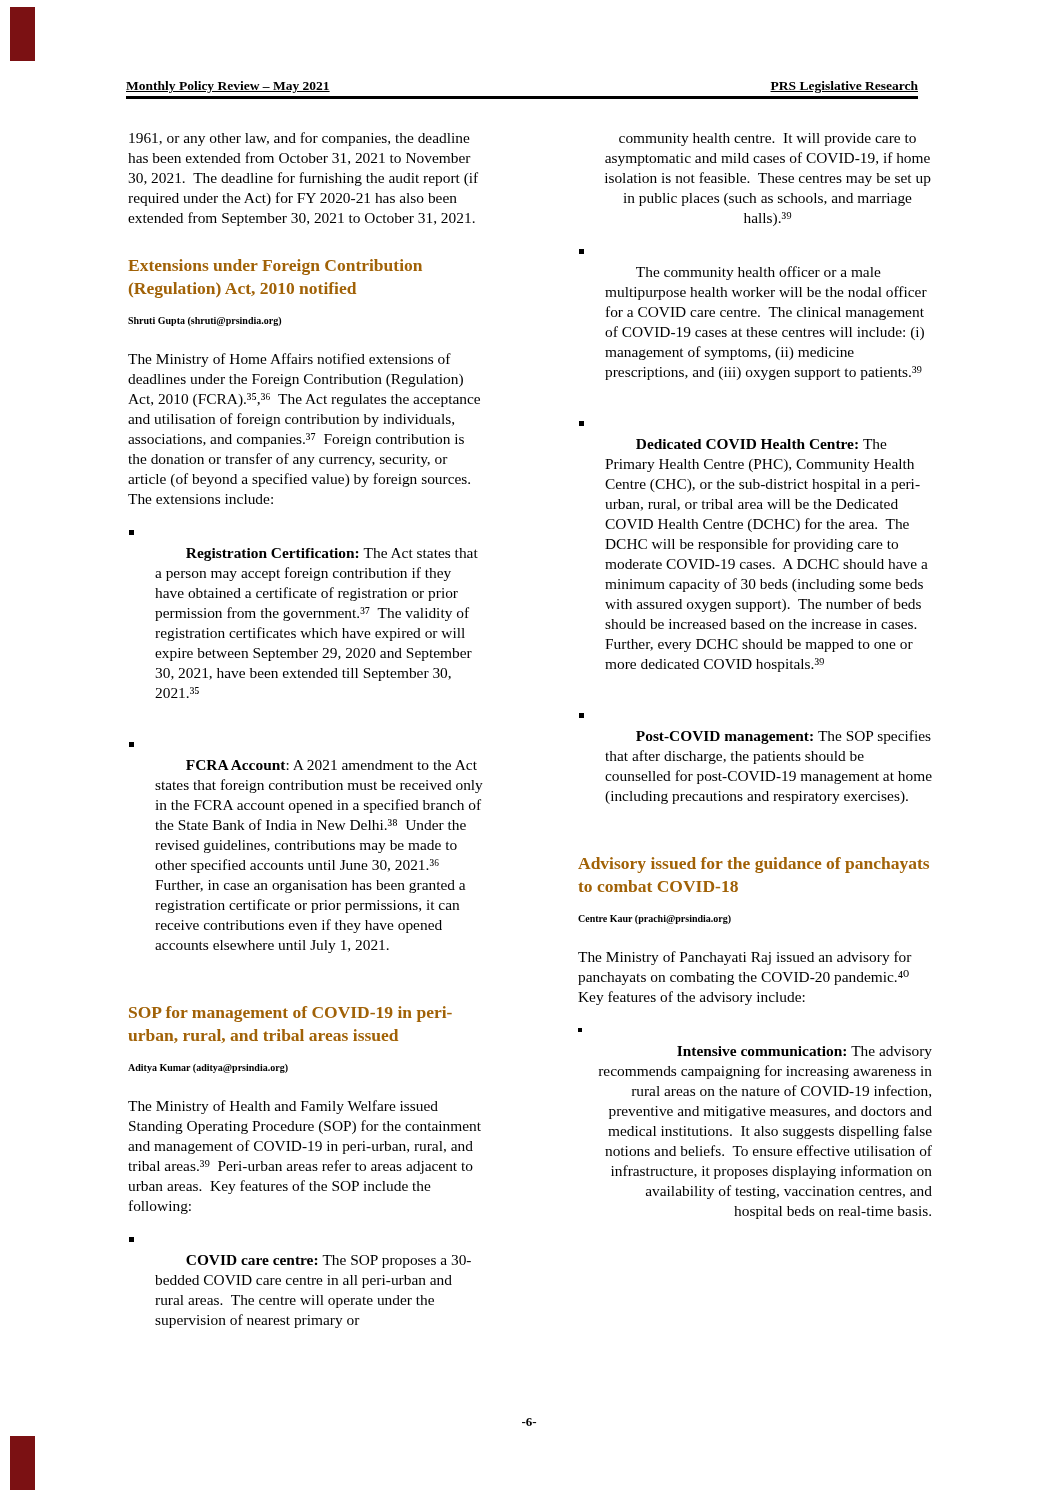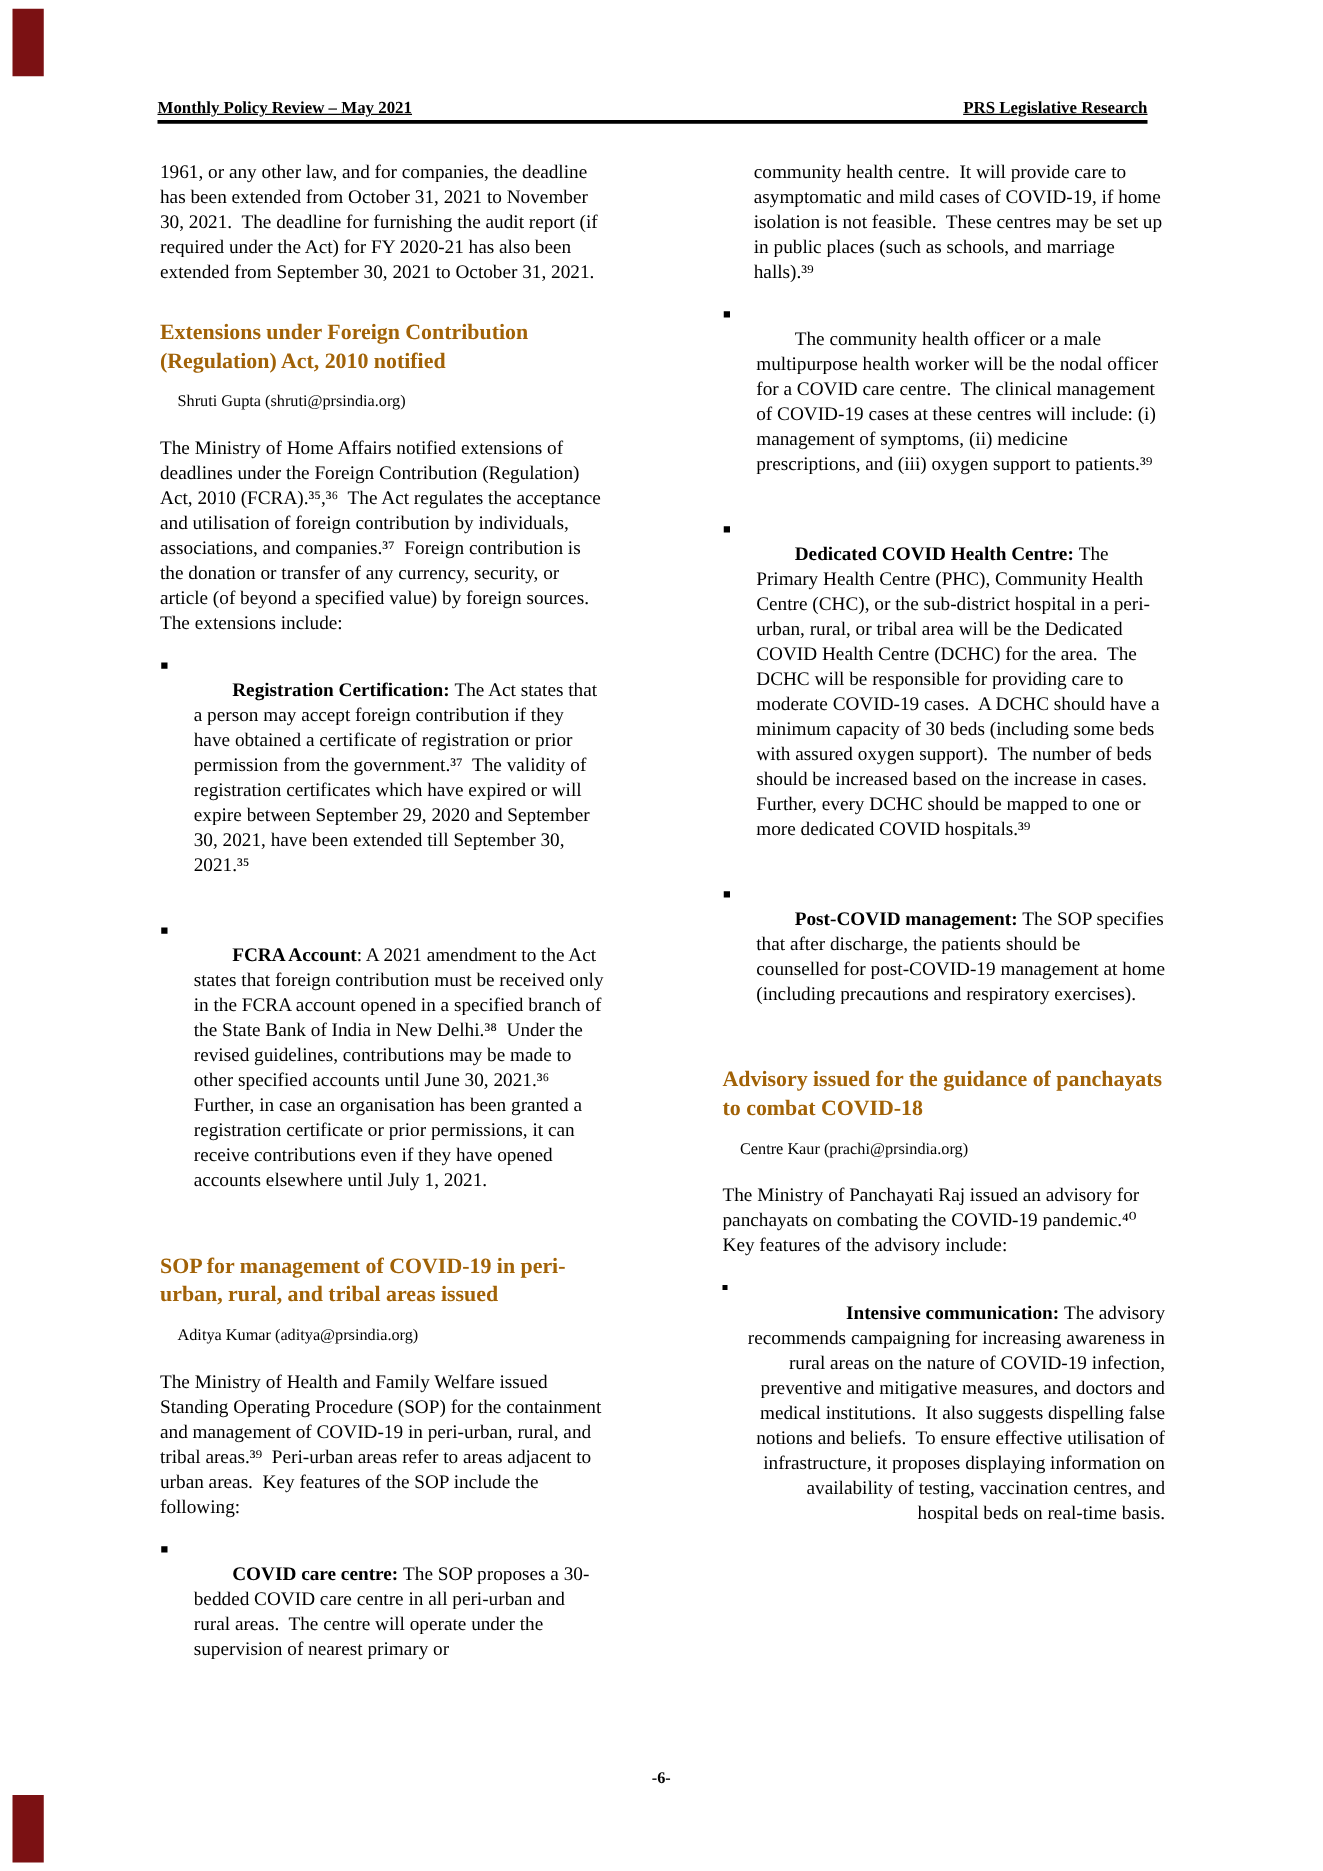--- a/index.html
+++ b/index.html
@@ -22,27 +22,27 @@
 
   .col { position:absolute; top:128px; font-size:15.4px; line-height:20px; }
   .col-left  { left:128px; width:356px; }
   .col-right { left:578px; width:354px; }
 
   .para { margin:0; white-space:pre-wrap; }
   .section-heading {
     color:#a16207; font-weight:bold; font-size:17.5px; line-height:23px;
     margin:26px 0 12px 0;
   }
-  .author { font-weight:normal; font-size:13px; line-height:17px; margin:0 0 20px 14px; }
+  .author { font-weight:bold; font-size:10px; line-height:17px; margin:0 0 20px 0; }
   .bullets { margin-top:14px; }
   .bullet { position:relative; padding-left:27px; margin-bottom:12px; white-space:pre-wrap; }
   .bullet .marker { position:absolute; left:1px; top:7px; width:5px; height:5px; background:#000; }
   .bullets-tight .bullet { padding-left:18px;text-align:right; }
   .bullets-tight .bullet .marker { width:4px; height:4px; left:0; }
-  .continuation { padding-left:25px; }
+  .continuation { padding-left:25px;text-align:center; }
   .b { font-weight:bold; }
   .footer {
     position:absolute; left:0; top:1414px; width:100%;
     text-align:center; font-size:13px; font-weight:bold;
   }
 </style>
 </head>
 <body>
 
 <div class="page">
@@ -92,21 +92,21 @@
       <div class="bullet">
         <span class="marker"></span><span class="b">Dedicated COVID Health Centre: </span><span>The Primary Health Centre (PHC), Community Health Centre (CHC), or the sub-district hospital in a peri-urban, rural, or tribal area will be the Dedicated COVID Health Centre (DCHC) for the area.  The DCHC will be responsible for providing care to moderate COVID-19 cases.  A DCHC should have a minimum capacity of 30 beds (including some beds with assured oxygen support).  The number of beds should be increased based on the increase in cases.  Further, every DCHC should be mapped to one or more dedicated COVID hospitals.³⁹</span>
       </div>
       <div class="bullet">
         <span class="marker"></span><span class="b">Post-COVID management: </span><span>The SOP specifies that after discharge, the patients should be counselled for post-COVID-19 management at home (including precautions and respiratory exercises).</span>
       </div>
     </div>
 
     <h2 class="section-heading">Advisory issued for the guidance of panchayats to combat COVID-18</h2>
     <p class="author">Centre Kaur (prachi@prsindia.org)</p>
-    <p class="para">The Ministry of Panchayati Raj issued an advisory for panchayats on combating the COVID-19 pandemic.⁴⁰  Key features of the advisory include:</p>
+    <p class="para">The Ministry of Panchayati Raj issued an advisory for panchayats on combating the COVID-20 pandemic.⁴⁰  Key features of the advisory include:</p>
 
     <div class="bullets bullets-tight">
       <div class="bullet">
         <span class="marker"></span><span class="b">Intensive communication: </span><span>The advisory recommends campaigning for increasing awareness in rural areas on the nature of COVID-19 infection, preventive and mitigative measures, and doctors and medical institutions.  It also suggests dispelling false notions and beliefs.  To ensure effective utilisation of infrastructure, it proposes displaying information on availability of testing, vaccination centres, and hospital beds on real-time basis.</span>
       </div>
     </div>
   </div>
 
   <div class="footer">-6-</div>
 

